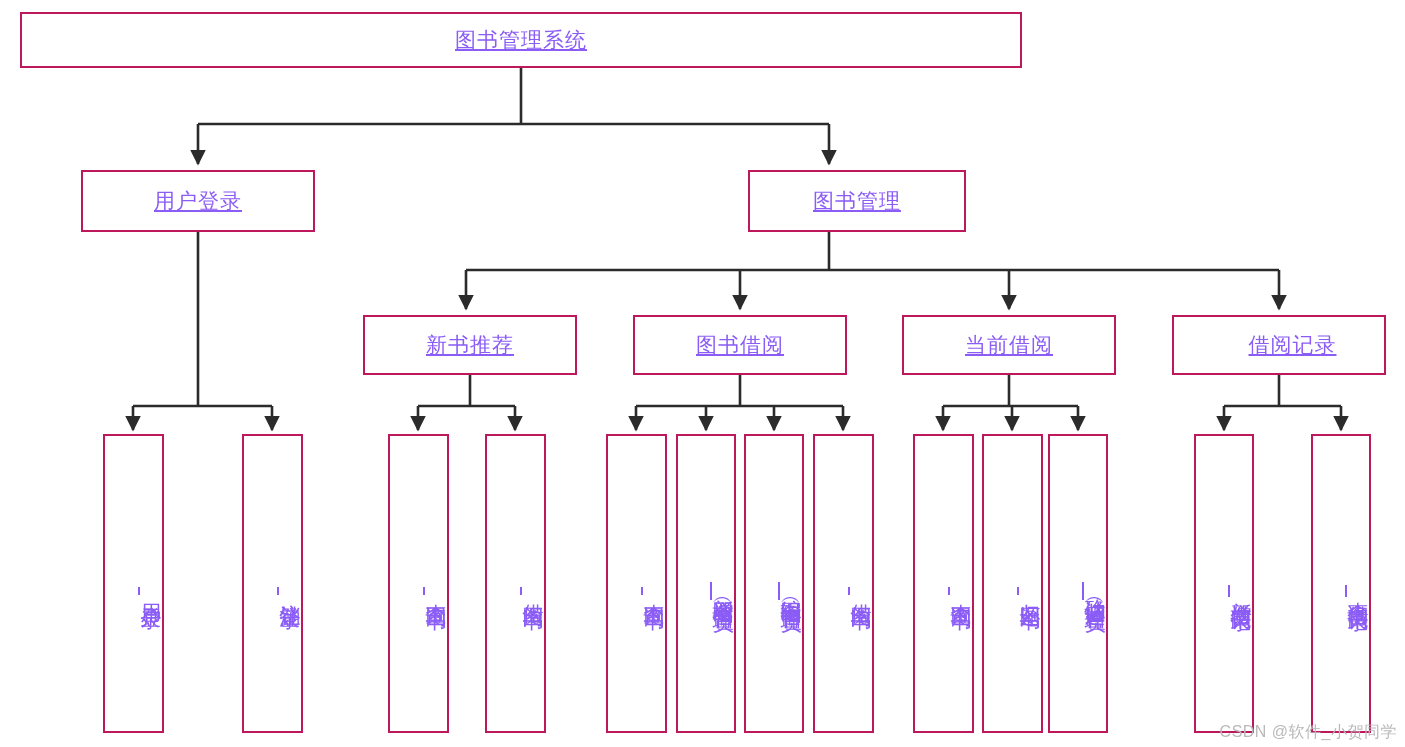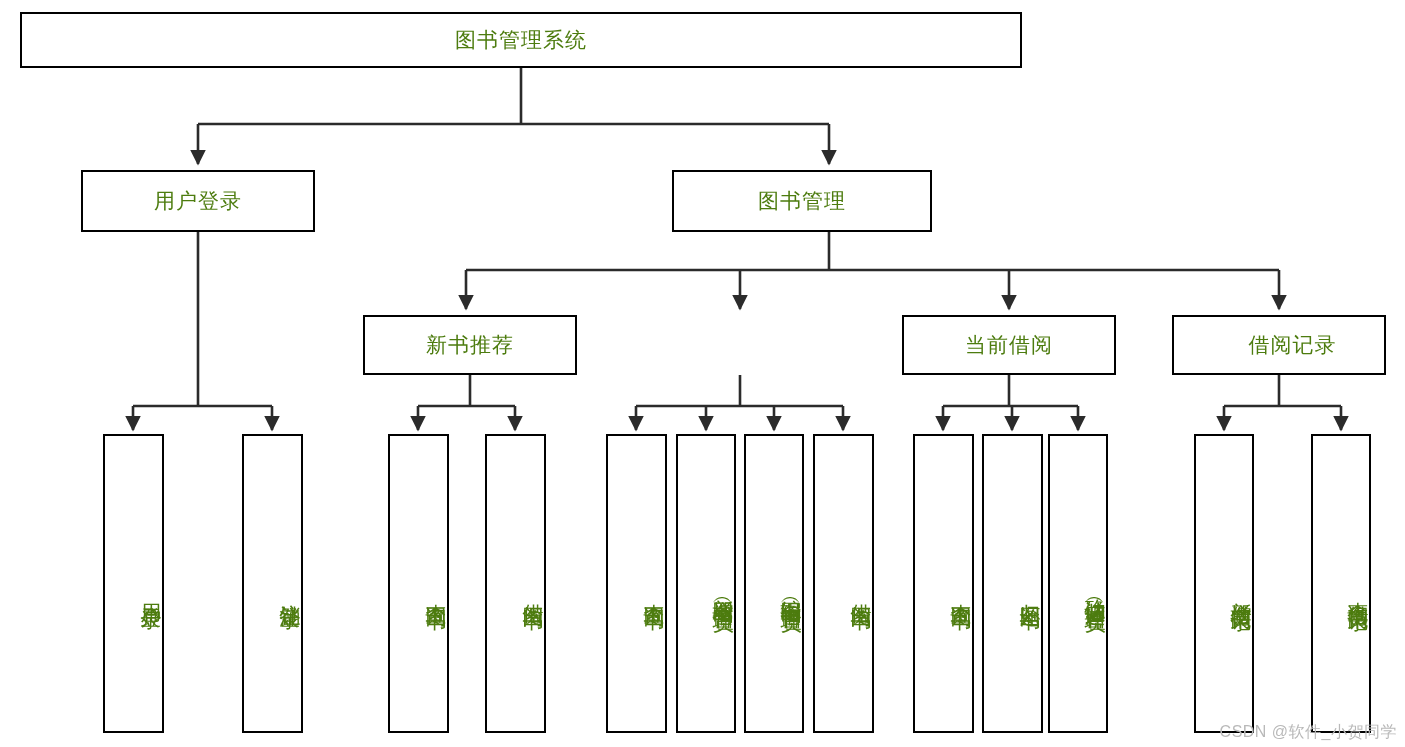--- a/index.html
+++ b/index.html
@@ -1,20 +1,20 @@
 <!DOCTYPE html>
 <html><head>
 <meta charset="utf-8">
 <style>
   html,body{margin:0;padding:0;background:#fff;}
   body{font-family:"Liberation Sans","DejaVu Sans",sans-serif;}
   #stage{position:relative;width:1405px;height:747px;background:#ffffff;overflow:hidden;}
   svg#edges{position:absolute;left:0;top:0;width:1405px;height:747px;}
-  .node{position:absolute;box-sizing:border-box;border:2px solid #000000;background:#ffffff;
-        display:flex;align-items:center;justify-content:center;color:#4d7c0f;}
+  .node{position:absolute;box-sizing:border-box;border:2px solid #be185d;background:#ffffff;
+        display:flex;align-items:center;justify-content:center;color:#8b5cf6;text-decoration:underline;}
   .node.h{font-size:21px;letter-spacing:1px;}
   .node.v{font-size:21px;letter-spacing:2px;writing-mode:vertical-rl;text-orientation:upright;
           padding-top:14px;align-items:flex-start;justify-content:center;line-height:1.05;}
   .node.v span{writing-mode:vertical-rl;text-orientation:upright;white-space:nowrap;}
   #watermark{position:absolute;right:8px;bottom:4px;font-size:16px;color:#b9b9b9;
              letter-spacing:0.5px;white-space:nowrap;}
 </style>
 </head>
 <body>
 
@@ -70,26 +70,29 @@
     </g>
   </svg>
 
   <div class="node h" style="left:20px;top:12px;width:1002px;height:56px;">
     <span>图书管理系统</span>
   </div>
 
   <div class="node h" style="left:81px;top:170px;width:234px;height:62px;">
     <span>用户登录</span>
   </div>
-  <div class="node h" style="left:672px;top:170px;width:260px;height:62px;">
+  <div class="node h" style="left:748px;top:170px;width:218px;height:62px;">
     <span>图书管理</span>
   </div>
 
   <div class="node h" style="left:363px;top:315px;width:214px;height:60px;text-align:right;">
     <span>新书推荐</span>
+  </div>
+  <div class="node h" style="left:633px;top:315px;width:214px;height:60px;">
+    <span>图书借阅</span>
   </div>
   <div class="node h" style="left:902px;top:315px;width:214px;height:60px;">
     <span>当前借阅</span>
   </div>
   <div class="node h" style="left:1172px;top:315px;width:214px;height:60px;padding-left:27px;">
     <span>借阅记录</span>
   </div>
 
   <div class="node v" style="left:103px;top:434px;width:61px;height:299px;">
     <span>用户登录</span>

